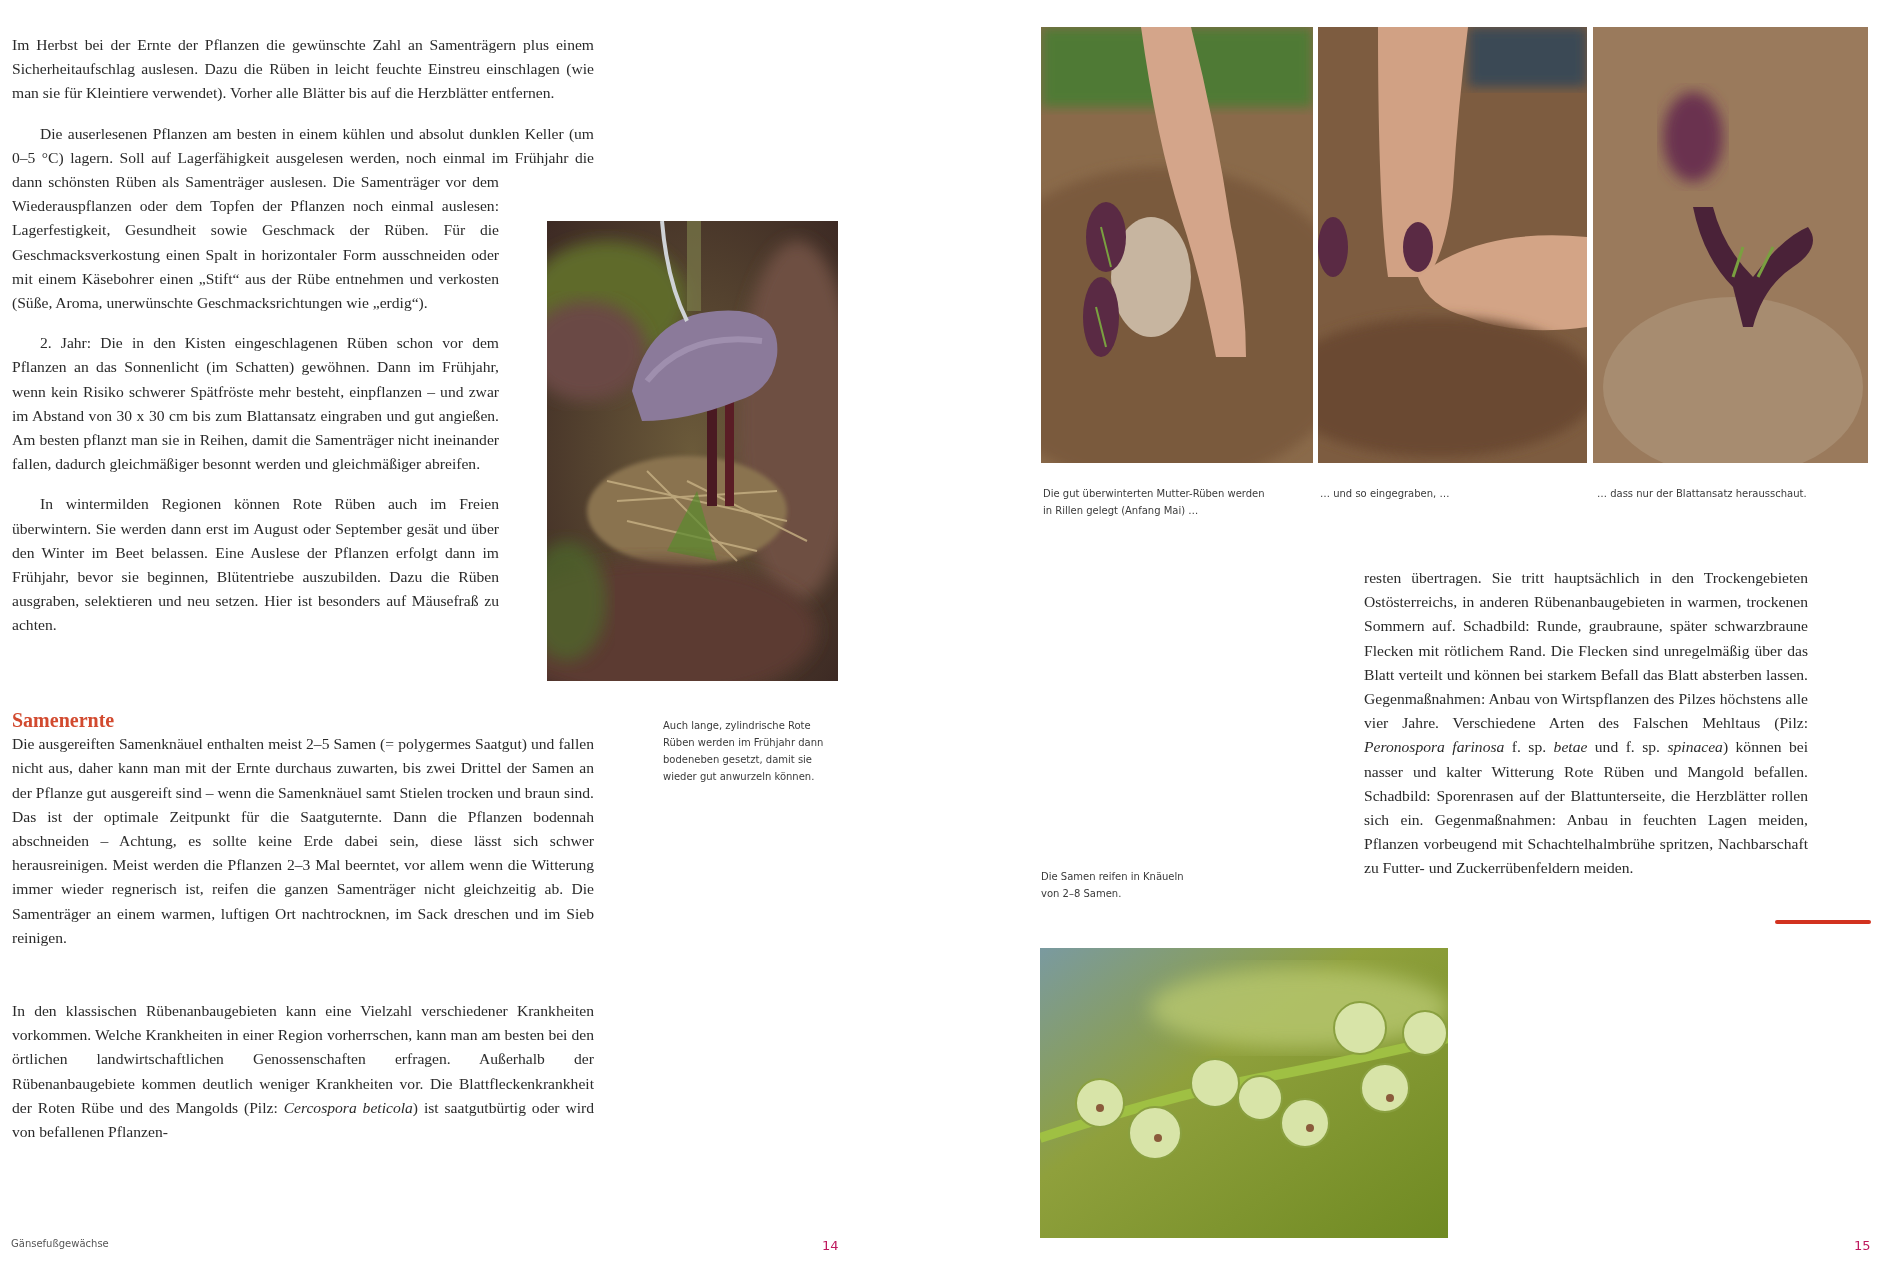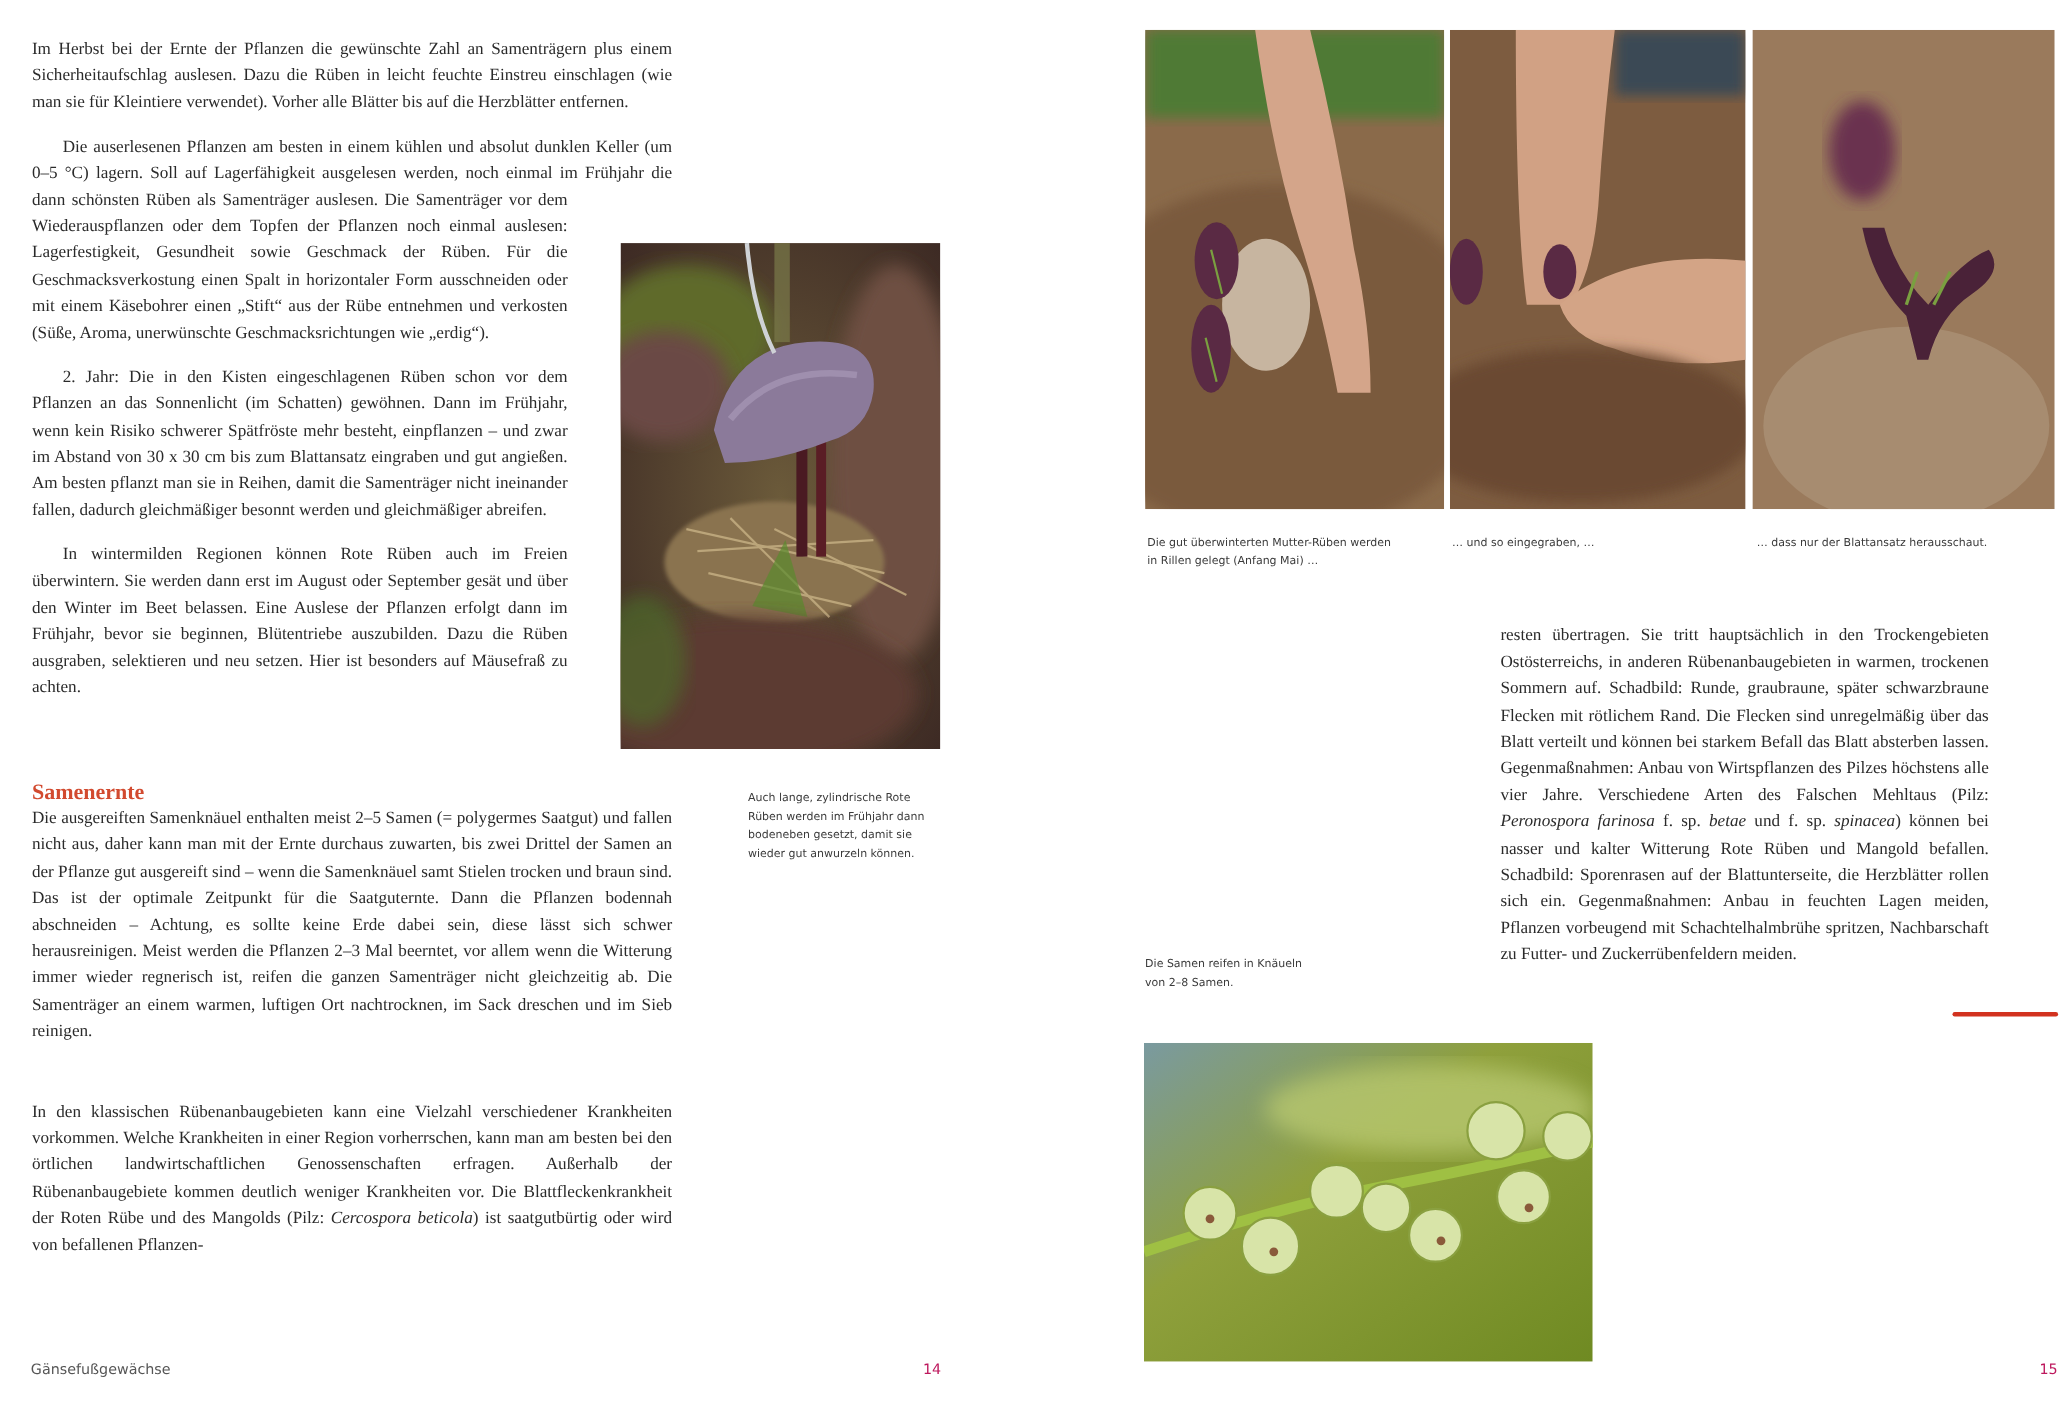--- a/index.html
+++ b/index.html
@@ -1,28 +1,28 @@
 <!DOCTYPE html>
 <html><head>
 <meta charset="utf-8">
 <style>
   html, body { margin:0; padding:0; background:#ffffff; }
   body { width:1880px; height:1279px; position:relative; overflow:hidden;
          font-family:"Liberation Serif", "DejaVu Serif", serif; color:#2a2a2a; }
   .page { position:absolute; top:0; height:1279px; }
-  .page-left { left:17px; width:940px; }
+  .page-left { left:0; width:940px; }
   .page-right { left:940px; width:940px; }
   .col { position:absolute; font-size:15.6px; line-height:24.2px; text-align:justify; hyphens:auto; }
   .col p { margin:0; }
   .col p.indent { text-indent:28px;margin-top:16px; }
   .heading { color:#d24a2f; font-size:20px; font-weight:bold; margin:0; line-height:24.2px; }
   .caption { position:absolute; font-family:"DejaVu Sans", "Liberation Sans", sans-serif;
              font-size:10px; line-height:17px; color:#3a3a3a; }
   .photo { position:absolute; overflow:hidden; }
-  .footer-label { position:absolute; font-family:"DejaVu Sans", sans-serif; font-size:13px; color:#555; }
+  .footer-label { position:absolute; font-family:"DejaVu Sans", sans-serif; font-size:10px; color:#555; }
   .pagenum { position:absolute; font-family:"DejaVu Sans", sans-serif; font-size:13px; color:#be185d; }
   .accent-rule { position:absolute; height:4px; background:#d2321f; border-radius:2px; }
   i { font-style:italic; }
 </style>
 </head>
 <body>
 
 <div class="page page-left">
 
   <div class="col" style="left:12px; top:33px; width:582px;">

